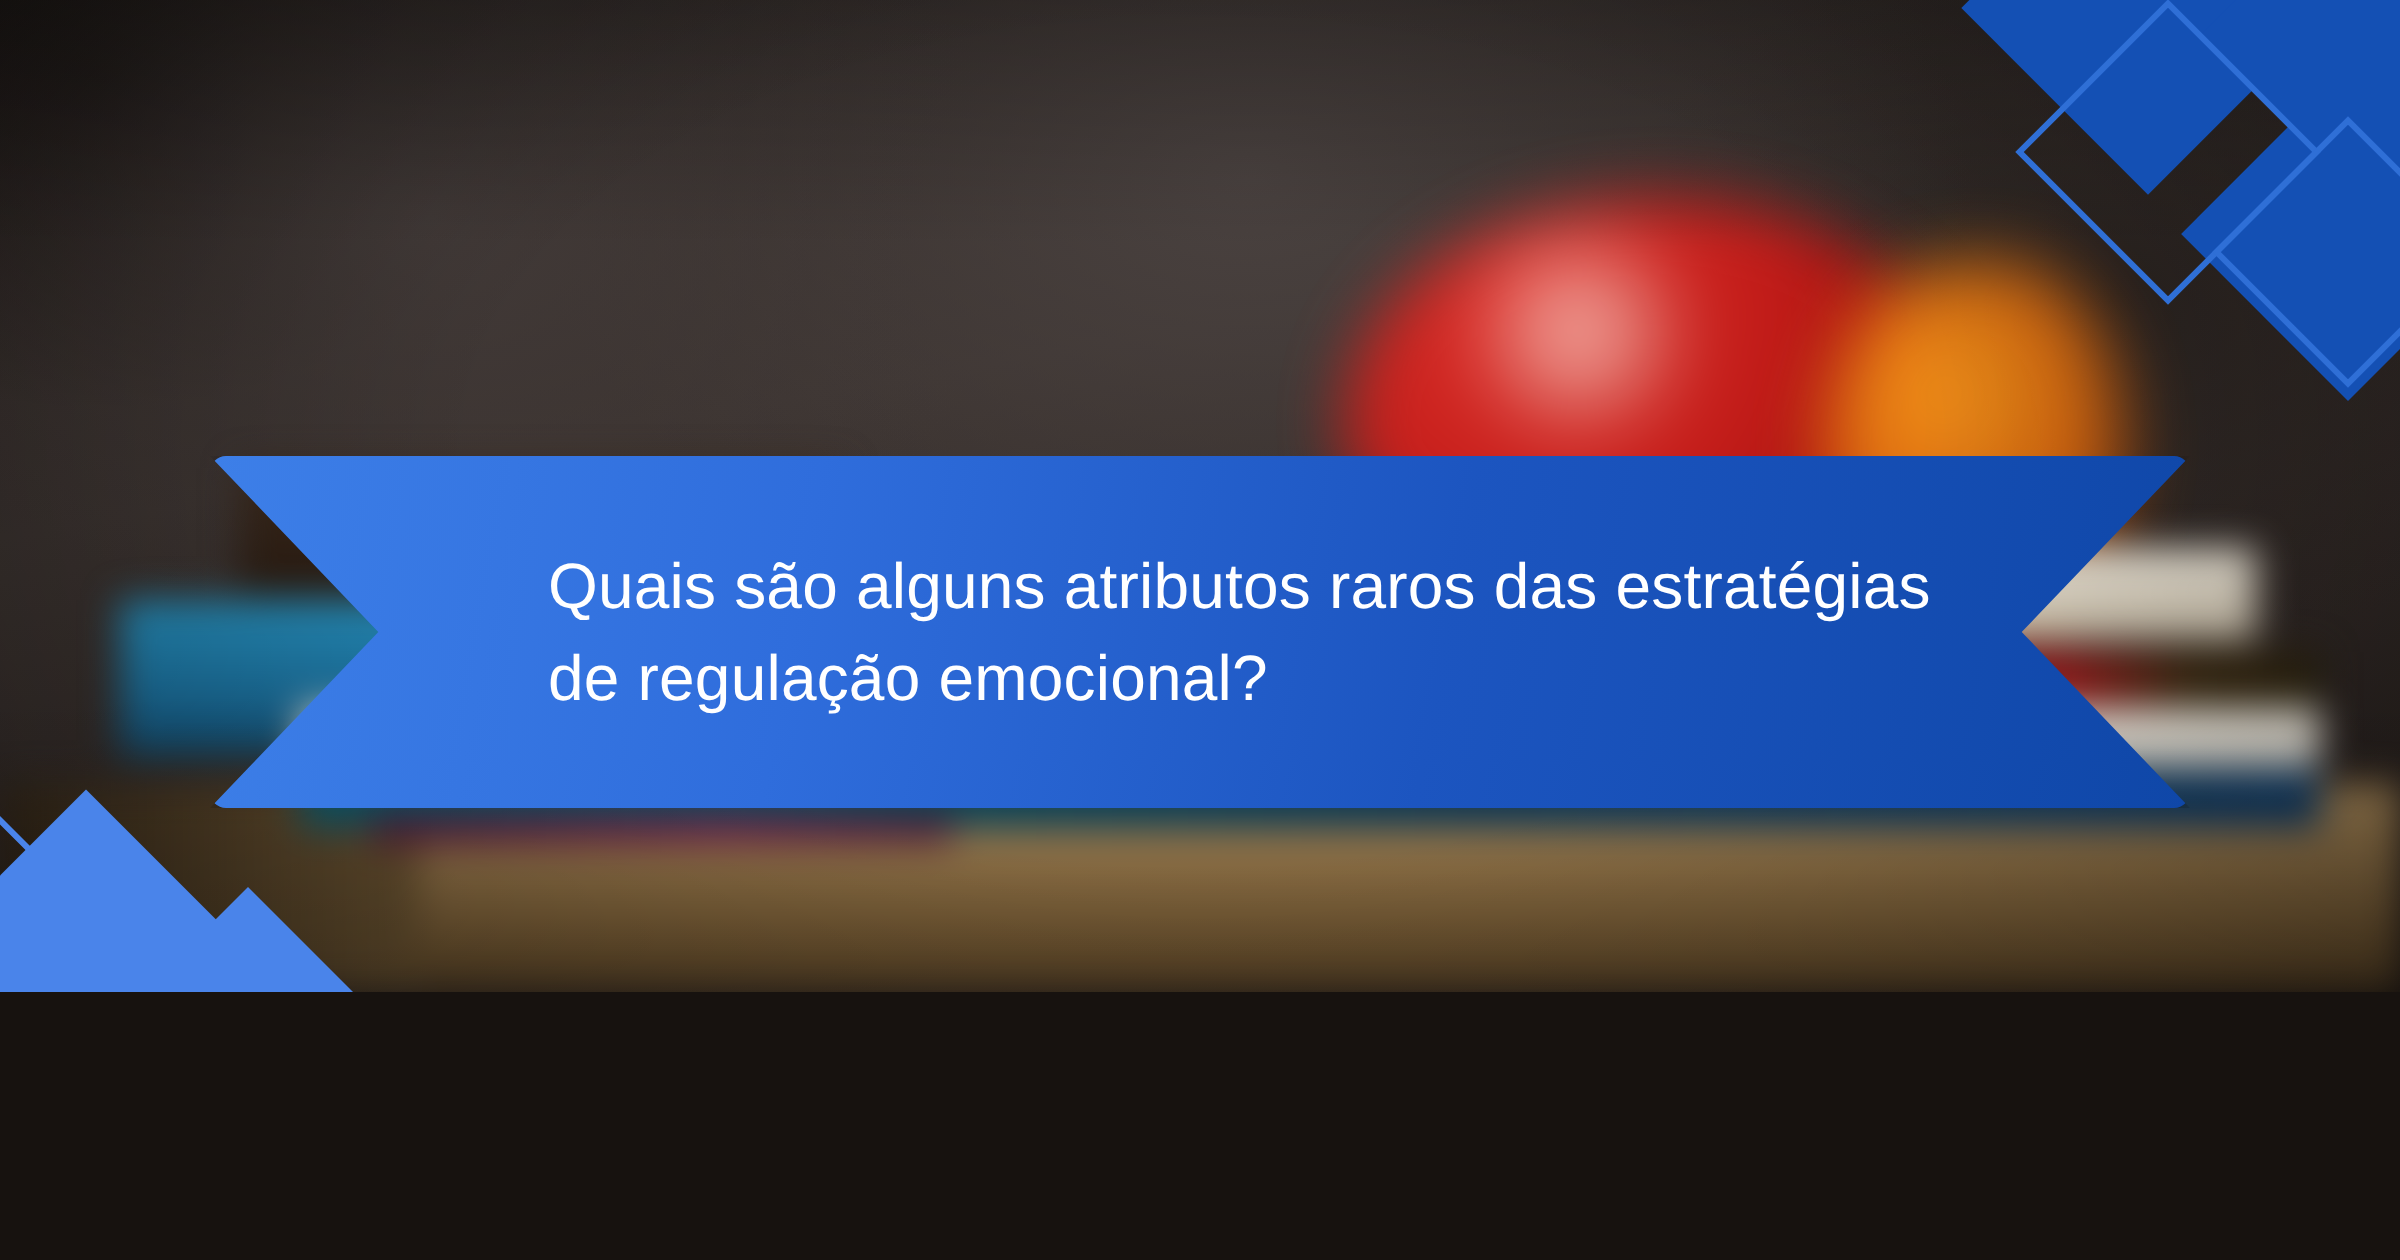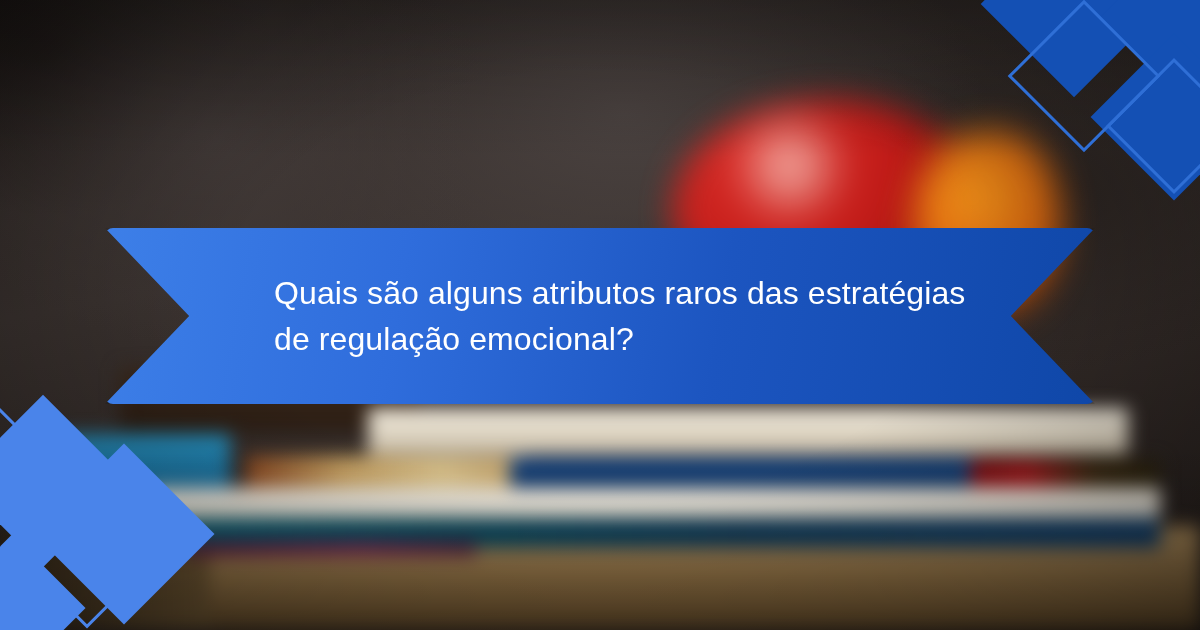--- a/index.html
+++ b/index.html
@@ -7,21 +7,21 @@
 
   html, body {
     width:1200px; height:630px;
     overflow:hidden;
     background:#17120f;
     font-family:"Liberation Sans", sans-serif;
   }
 
   #stage {
     position:relative;
-    width:1200px; height:630px;
+    width:1200px; height:496px;
     overflow:hidden;
   }
 
   
   .bg-layer { position:absolute; inset:0; }
 
   
   .bg-board {
     background:
       radial-gradient(ellipse 420px 300px at 18% 22%, #423a38 0%, rgba(60,52,50,0) 70%),

